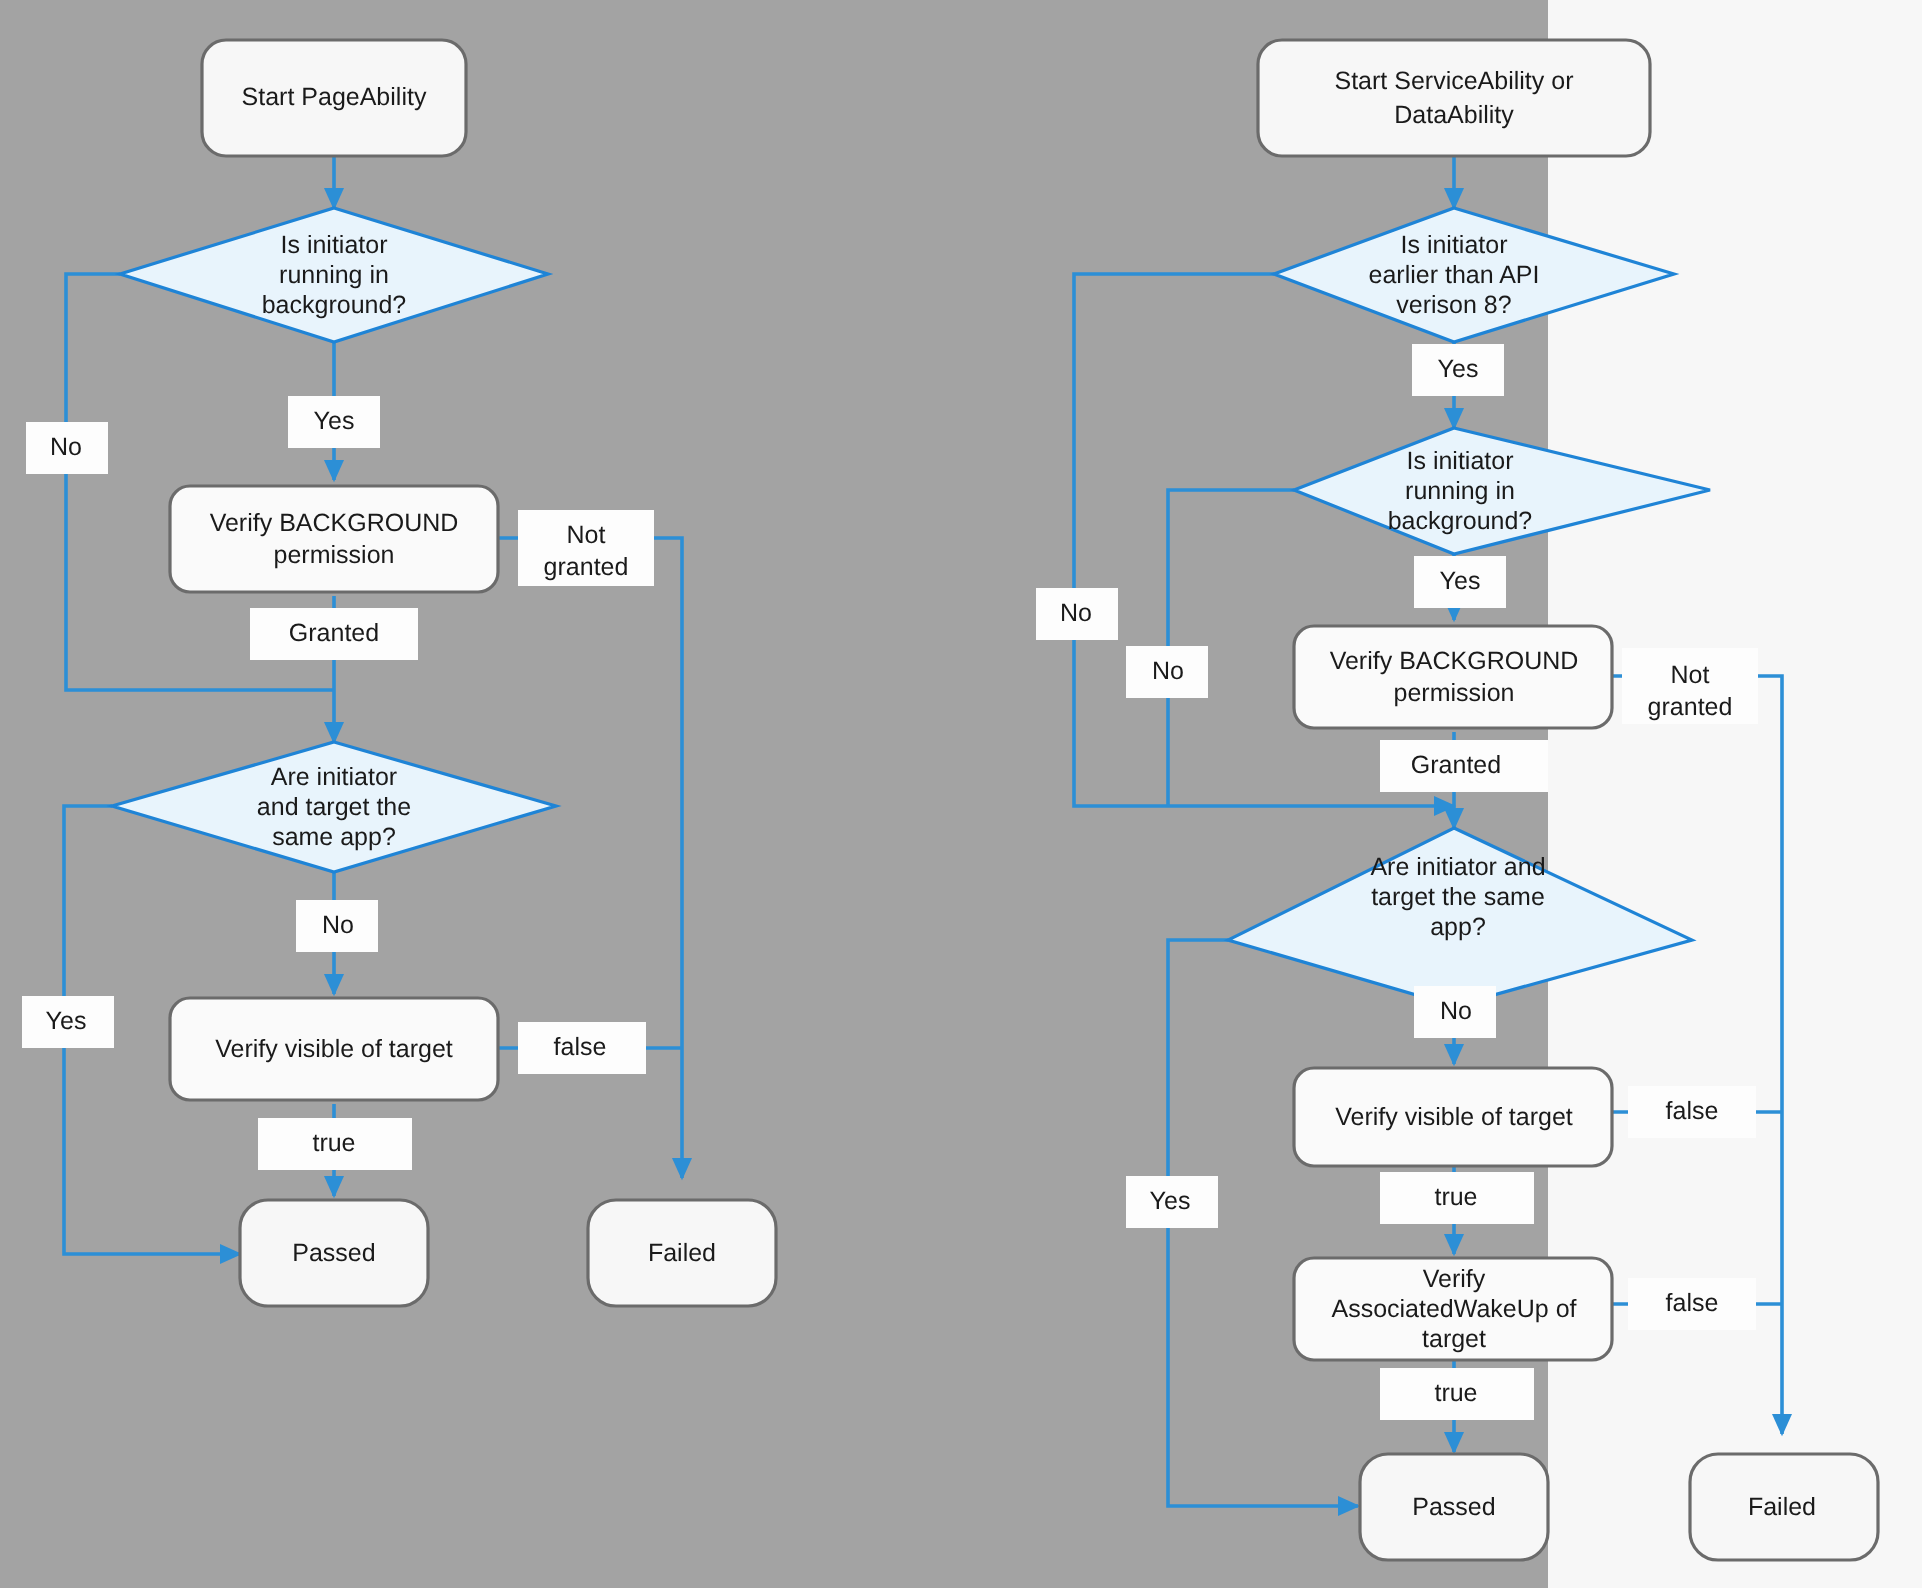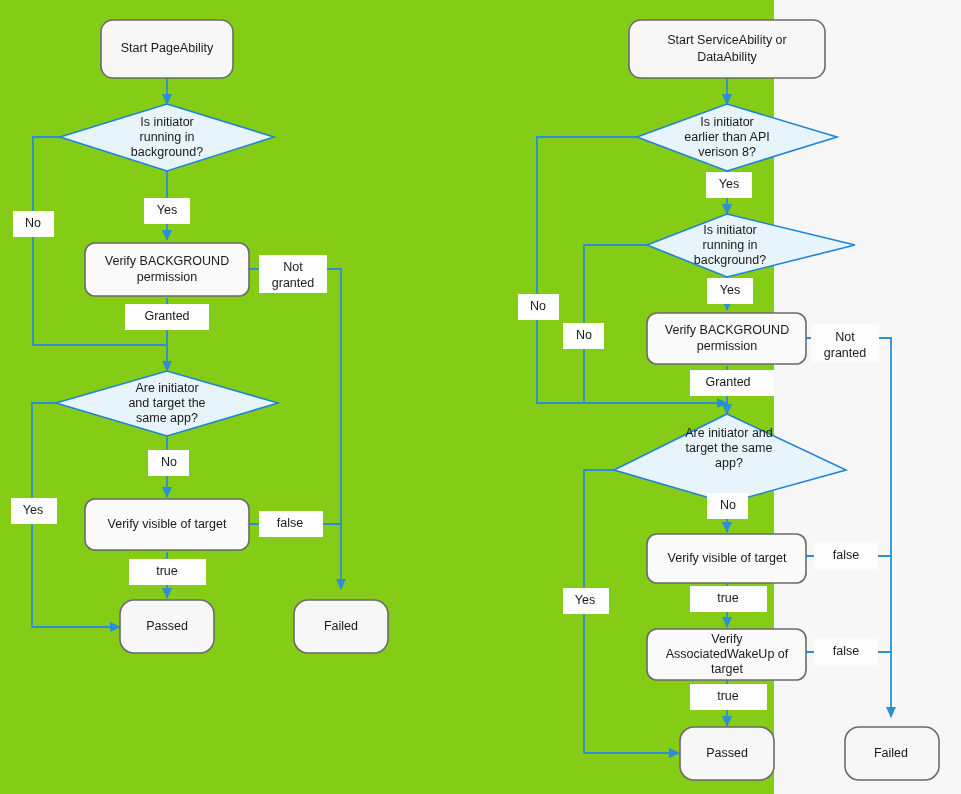--- a/index.html
+++ b/index.html
@@ -10,21 +10,21 @@
   body {
     width: 961px;
     height: 794px;
     font-family: "Liberation Sans", sans-serif;
     overflow: hidden;
   }
   #flow-root {
     position: relative;
     width: 774px;
     height: 794px;
-    background: #84cc16;
+    background: #a3a3a3;
   }
   svg.flow-svg {
     position: absolute;
     top: 0;
     left: 0;
     width: 961px;
     height: 794px;
   }
   .node-box {
     fill: #fafafa;

